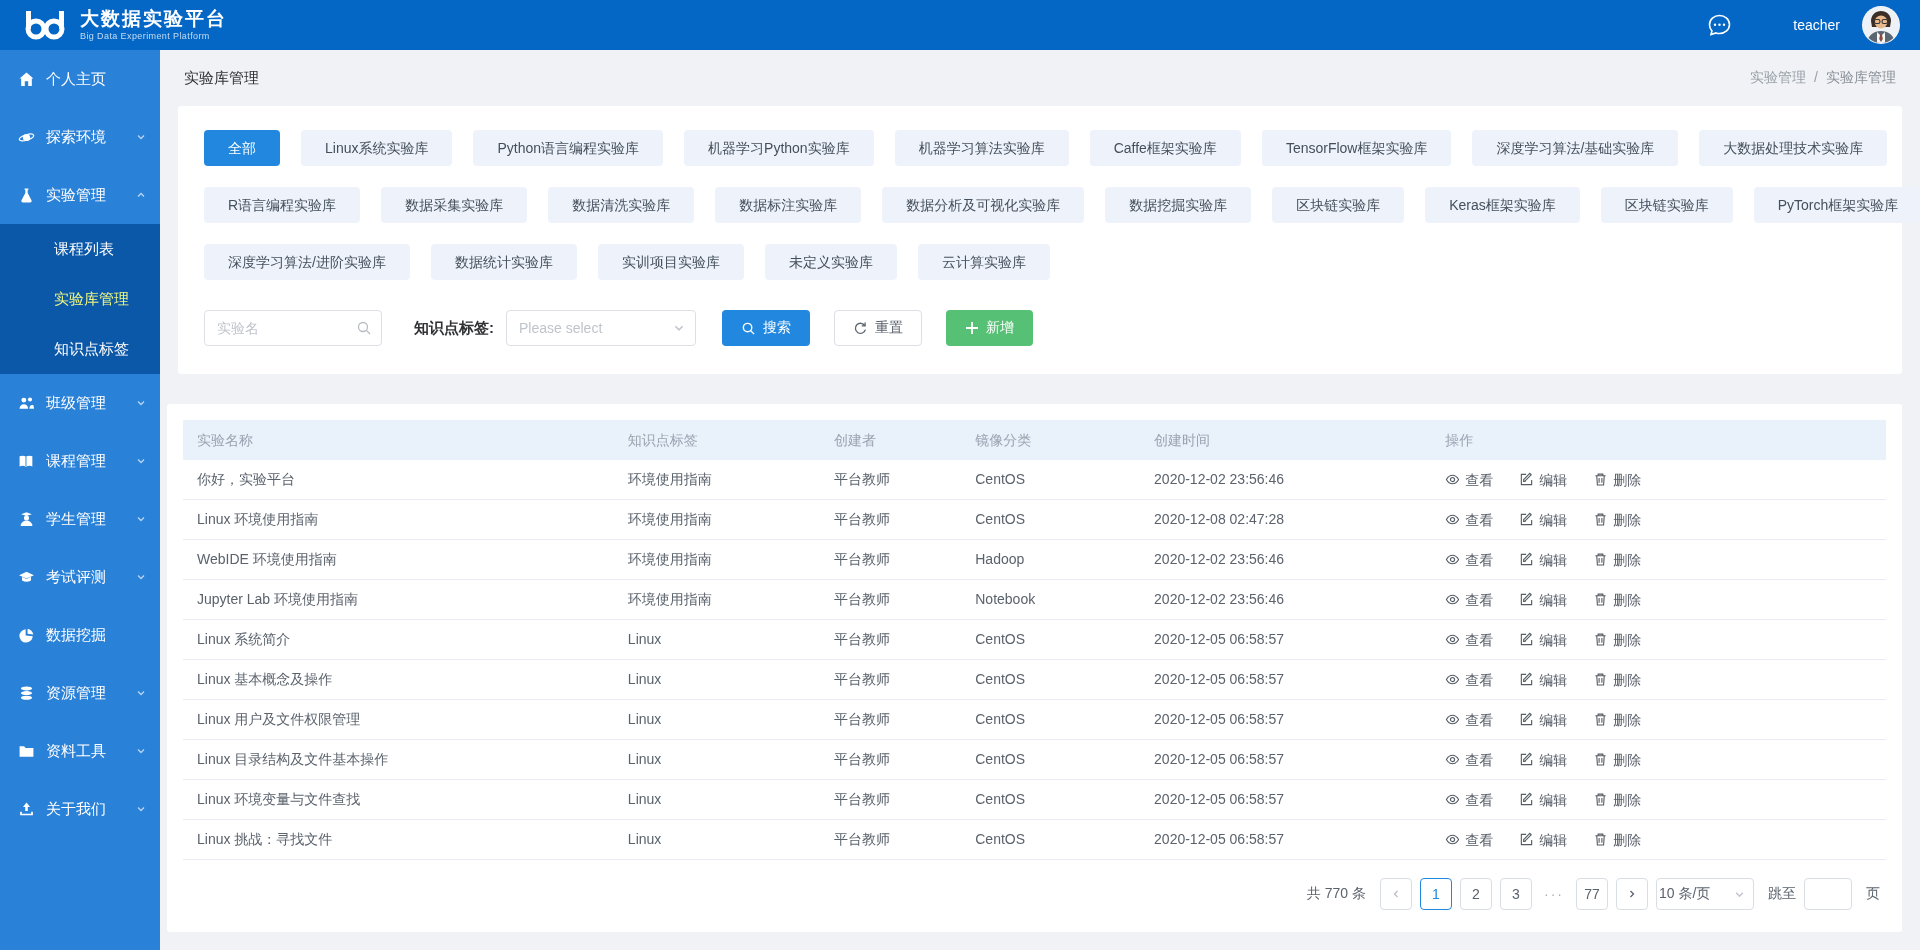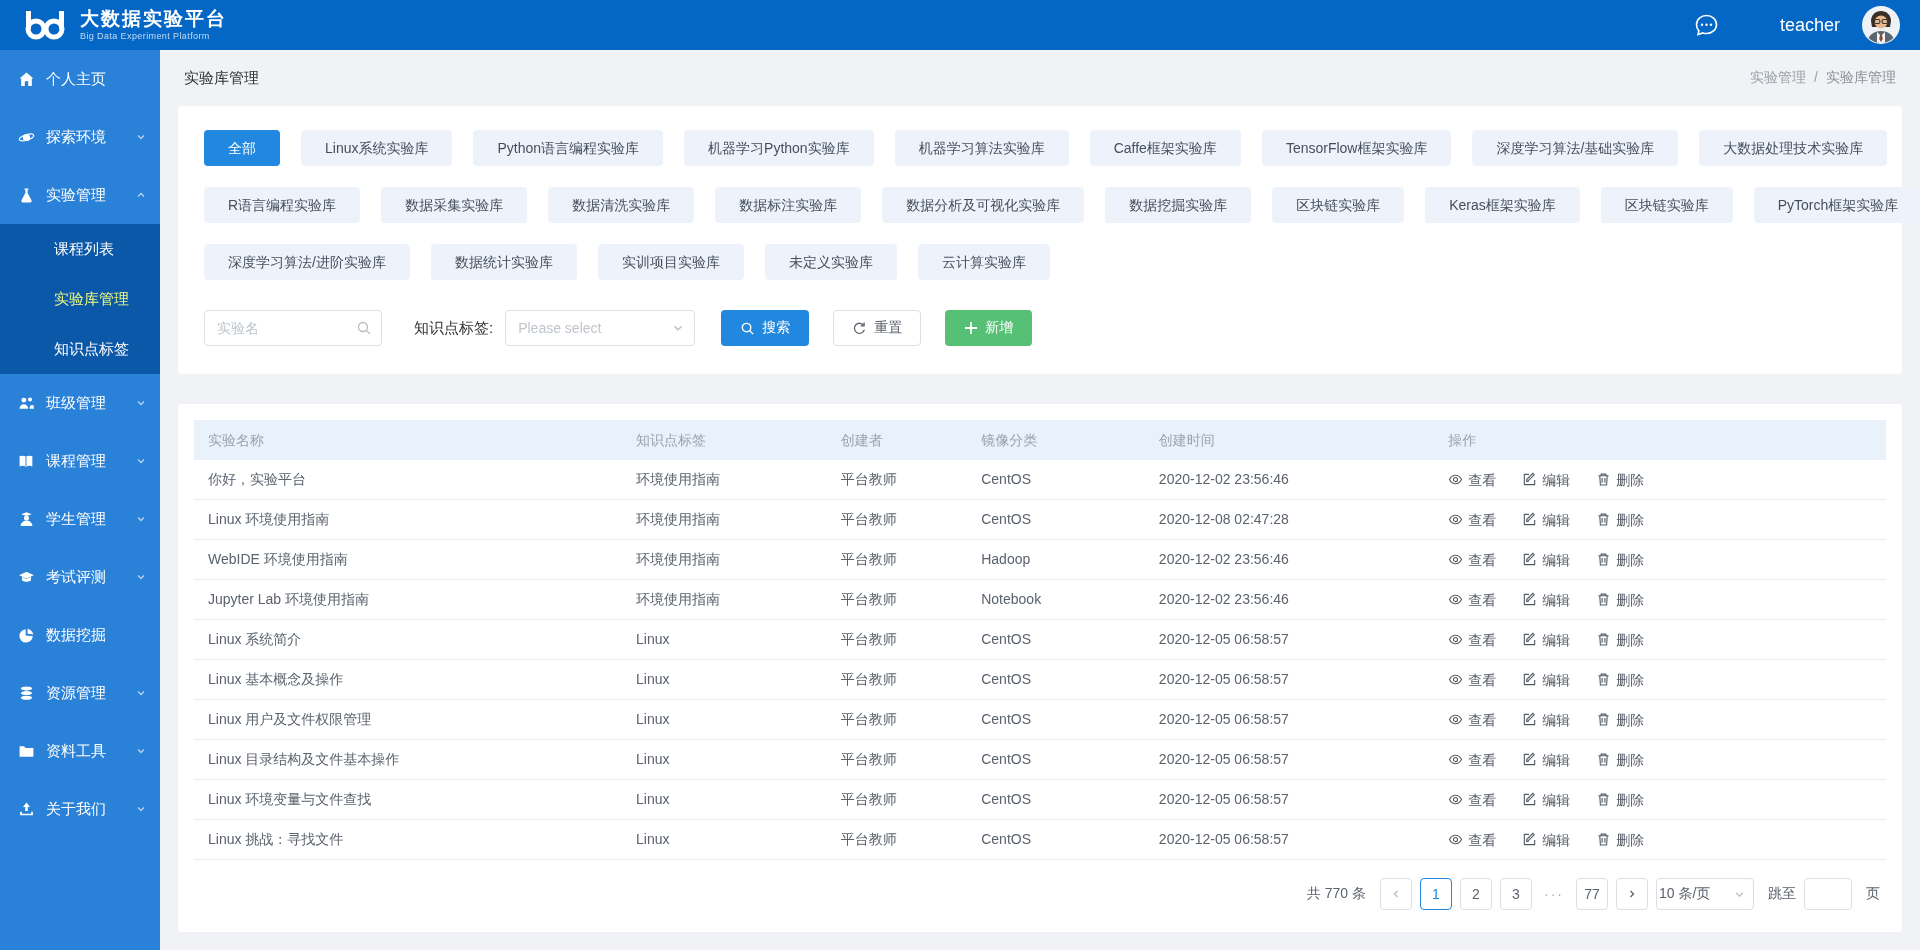--- a/index.html
+++ b/index.html
@@ -9,21 +9,21 @@
   
   .header { position:absolute; top:0; left:0; width:1920px; height:50px; background:#0467c6;
     display:flex; align-items:center; padding:0 20px; z-index:30; }
   .logo-wrap { display:flex; align-items:center; gap:10px; }
   .logo-svg { display:block; }
   .title-block { color:#fff; line-height:1.1; }
   .app-title { font-size:19px; font-weight:bold; letter-spacing:2px; }
   .app-subtitle { font-size:9px; color:rgba(255,255,255,.75); margin-top:2px; letter-spacing:.4px; }
   .header-right { margin-left:auto; display:flex; align-items:center; gap:22px; }
   .chat-icon { cursor:pointer; }
-  .username { color:#fff; font-size:18px; margin-left:38px; }
+  .username { color:#fff; font-size:14px; margin-left:38px; }
   .avatar { width:38px; height:38px; border-radius:50%; overflow:hidden; background:#e9eef4; border:1px solid rgba(255,255,255,.6); }
 
   
   .sidebar { position:absolute; top:50px; left:0; bottom:0; width:160px; background:#2a81d8; z-index:20; }
   .side-item { height:58px; display:flex; align-items:center; padding:0 14px 0 18px; color:#fff; cursor:pointer; }
   .side-item .sicon { width:17px; height:17px; margin-right:11px; flex:0 0 17px; }
   .side-item .slabel { font-size:15px; flex:1; }
   .side-chev { width:10px; height:10px; opacity:.85; }
   .submenu { background:#0c58a8; }
   .sub-item { height:50px; line-height:50px; padding-left:54px; color:#fff; font-size:15px; cursor:pointer; }
@@ -45,32 +45,32 @@
   .tag { height:36px; line-height:36px; padding:0 24px; background:#eef3fb; color:#454f5b;
     font-size:14px; border-radius:4px; cursor:pointer; white-space:nowrap; }
   .tag.active { background:#2187df; color:#fff; }
 
   .search-row { display:flex; align-items:center; margin-top:30px; }
   .inp-wrap { position:relative; width:178px; }
   .inp-wrap input { width:100%; height:36px; border:1px solid #dcdfe6; border-radius:4px;
     padding:0 32px 0 12px; font-size:14px; color:#5a626c; outline:none; font-family:inherit; }
   .inp-wrap input::placeholder { color:#bfc4cc; }
   .inp-icon { position:absolute; right:10px; top:10px; }
-  .fld-label { font-size:15px; font-weight:normal; color:#303133; margin:0 12px 0 32px; }
+  .fld-label { font-size:15px; font-weight:bold; color:#303133; margin:0 12px 0 32px; }
   .select { width:190px; height:36px; border:1px solid #dcdfe6; border-radius:4px; display:flex;
     align-items:center; padding:0 10px 0 12px; color:#bfc4cc; cursor:pointer; background:#fff; }
   .select .sel-text { flex:1; font-size:14px; }
   .btn { height:36px; border-radius:4px; display:flex; align-items:center; justify-content:center;
     gap:7px; padding:0 18px; font-size:14px; cursor:pointer; border:1px solid transparent; }
   .btn-primary { background:#2187df; color:#fff; margin-left:26px; }
   .btn-plain { background:#fff; color:#5a626c; border-color:#dcdfe6; margin-left:24px; }
   .btn-success { background:#56c175; color:#fff; margin-left:24px; }
 
   
-  .card-table { margin-top:30px; padding:16px 16px 10px; }
+  .card-table { margin-top:30px; padding:16px 16px 10px;margin-left:7px; }
   .ttable { width:100%; }
   .trow { display:flex; align-items:stretch; }
   .thead { background:#e9f1fb; }
   .thead .td { color:#9aa3b0; height:40px; line-height:40px; }
   .td { padding:0 14px; font-size:14px; height:40px; line-height:40px; white-space:nowrap;
     overflow:hidden; text-overflow:ellipsis; }
   .tbody .trow { border-bottom:1px solid #e9edf3; }
   .tbody .td { height:39px; line-height:38px; color:#5a626c; }
   .col-name { width:25.3%; } .col-tag { width:12.1%; } .col-creator { width:8.3%; }
   .col-image { width:10.5%; } .col-time { width:17.1%; } .col-ops { flex:1; display:flex; align-items:center; gap:26px; }

